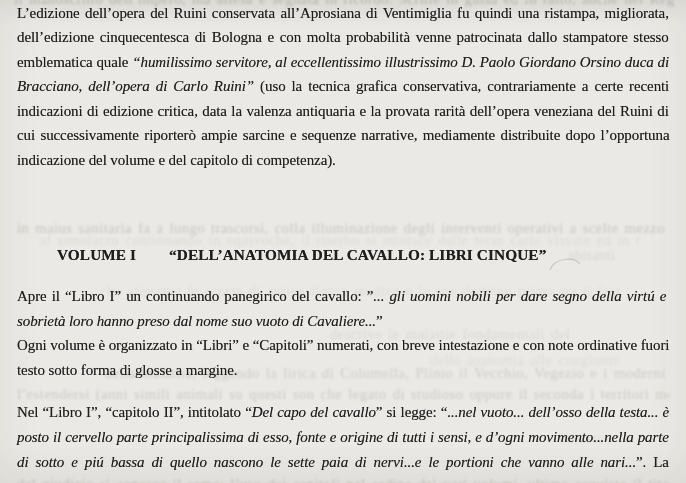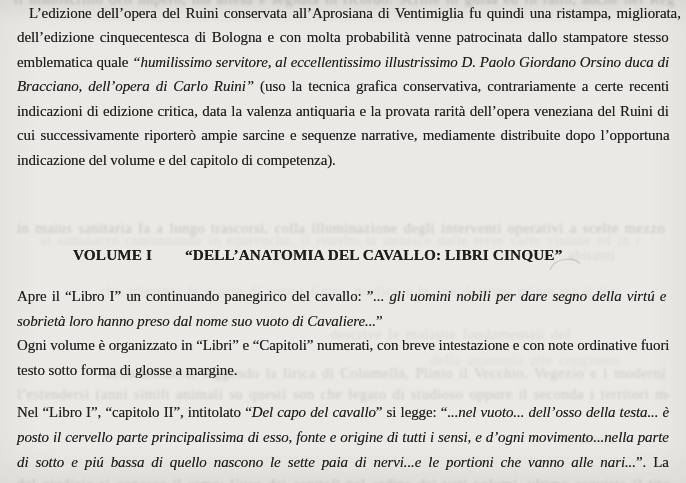--- a/index.html
+++ b/index.html
@@ -25,21 +25,21 @@
     position:absolute; left:17px; right:17px; top:0; bottom:0; z-index:1;
     font-size:15px; letter-spacing:-.1px;
     text-shadow:0 0 .35px rgba(25,25,25,.55);
   }
   .para{position:absolute; left:0; right:0;}
   .p-paragraph-1{top:1px;   line-height:24.45px;}
   .p-paragraph-2{top:284px; line-height:24.5px;}
   .p-paragraph-3{top:333px; line-height:24.5px;}
   .p-paragraph-4{top:400px; line-height:24.8px;}
   .heading{
-    position:absolute; top:243px; left:56px; right:0; line-height:24px;
+    position:absolute; top:243px; left:40px; right:0; line-height:24px;
     font-weight:bold; font-size:15.3px; letter-spacing:.1px;
     text-shadow:0 0 .4px rgba(20,20,20,.7);
   }
   .hgap{display:inline-block; width:33px;}
   .line{white-space:nowrap;}
   .lnw{white-space:nowrap;}
   .run.i{font-style:italic;}
 </style>
 </head>
 <body>
@@ -56,21 +56,21 @@
       <div class="bleed" style="left: 105px; top: 365px; width: 563px; opacity: 0.28;">della malattia, leggendo la lirica di Columella, Plinio il Vecchio, Vegezio e i moderni dal documento</div>
       <div class="bleed" style="left: 17px; top: 386px; width: 652px; opacity: 0.3;">l’estendersi (anni simili animali su questi son che legato di studioso oppure il seconda i territori moderni</div>
       <div class="bleed" style="left: 560px; top: 430px; width: 108px; opacity: 0.12;">studioso</div>
       <div class="bleed" style="left: 17px; top: 476px; width: 652px; opacity: 0.36;">dal giudizio si conosce il seme; l’uso dei capitoli nel ordine dei vari volumi, ultimo acquisto il titolo del C</div>
     </div>
   <svg class="swirl" width="36" height="18" viewBox="0 0 36 18">
     <path d="M3,15 C7,3 27,1 33,9" fill="none" stroke="#8a887f" stroke-width="1.1"></path>
   </svg>
   <div class="content">
     <div class="para p-paragraph-1">
-        <div class="line fitline" style="word-spacing: 1.75px; margin-left: 12px;"><span class="lnw"><span class="run">L’edizione dell’opera del Ruini conservata all’Aprosiana di Ventimiglia fu quindi una ristampa, migliorata,</span></span></div>
+        <div class="line fitline" style="word-spacing: 1.75px;"><span class="lnw"><span class="run">L’edizione dell’opera del Ruini conservata all’Aprosiana di Ventimiglia fu quindi una ristampa, migliorata,</span></span></div>
         <div class="line fitline" style="word-spacing: 2px;"><span class="lnw"><span class="run">dell’edizione cinquecentesca di Bologna e con molta probabilità venne patrocinata dallo stampatore stesso</span></span></div>
         <div class="line fitline" style="word-spacing: 0.25px;"><span class="lnw"><span class="run">emblematica quale </span><span class="run i">“humilissimo servitore, al eccellentissimo illustrissimo D. Paolo Giordano Orsino duca di</span></span></div>
         <div class="line fitline" style="word-spacing: 2.38px;"><span class="lnw"><span class="run i">Bracciano, dell’opera di Carlo Ruini”</span><span class="run"> (uso la tecnica grafica conservativa, contrariamente a certe recenti</span></span></div>
         <div class="line fitline" style="word-spacing: 0.81px;"><span class="lnw"><span class="run">indicazioni di edizione critica, data la valenza antiquaria e la provata rarità dell’opera veneziana del Ruini di</span></span></div>
         <div class="line fitline" style="word-spacing: 1.73px;"><span class="lnw"><span class="run">cui successivamente riporterò ampie sarcine e sequenze narrative, mediamente distribuite dopo l’opportuna</span></span></div>
         <div class="line fitline"><span class="lnw"><span class="run">indicazione del volume e del capitolo di competenza).</span></span></div>
       </div>
     <div class="heading fitline">
       <span class="lnw"><span>VOLUME I</span><span class="hgap"></span><span>“DELL’ANATOMIA DEL CAVALLO: LIBRI CINQUE”</span></span>
     </div>
@@ -78,16 +78,16 @@
         <div class="line fitline" style="word-spacing: 1.5px;"><span class="lnw"><span class="run">Apre il “Libro I” un continuando panegirico del cavallo: ”</span><span class="run i">... gli uomini nobili per dare segno della virtú e</span></span></div>
         <div class="line fitline"><span class="lnw"><span class="run i">sobrietà loro hanno preso dal nome suo vuoto di Cavaliere...</span><span class="run">”</span></span></div>
       </div>
     <div class="para p-paragraph-3">
         <div class="line fitline" style="word-spacing: 0.06px;"><span class="lnw"><span class="run">Ogni volume è organizzato in “Libri” e “Capitoli” numerati, con breve intestazione e con note ordinative fuori</span></span></div>
         <div class="line fitline"><span class="lnw"><span class="run">testo sotto forma di glosse a margine.</span></span></div>
       </div>
     <div class="para p-paragraph-4">
         <div class="line fitline" style="word-spacing: 0.53px;"><span class="lnw"><span class="run">Nel “Libro I”, “capitolo II”, intitolato “</span><span class="run i">Del capo del cavallo</span><span class="run">” si legge: “</span><span class="run i">...nel vuoto... dell’osso della testa... è</span></span></div>
         <div class="line fitline" style="word-spacing: 0.35px;"><span class="lnw"><span class="run i">posto il cervello parte principalissima di esso, fonte e origine di tutti i sensi, e d’ogni movimento...nella parte</span></span></div>
-        <div class="line fitline" style="word-spacing: 3.37px;"><span class="lnw"><span class="run i">di sotto e piú bassa di quello nascono le sette paia di nervi...e le portioni che vanno alle nari...</span><span class="run">”. La</span></span></div>
+        <div class="line fitline" style="word-spacing: 3.37px; text-align: center;"><span class="lnw"><span class="run i">di sotto e piú bassa di quello nascono le sette paia di nervi...e le portioni che vanno alle nari...</span><span class="run">”. La</span></span></div>
       </div>
   </div>
 </div>
 
 </body></html>

